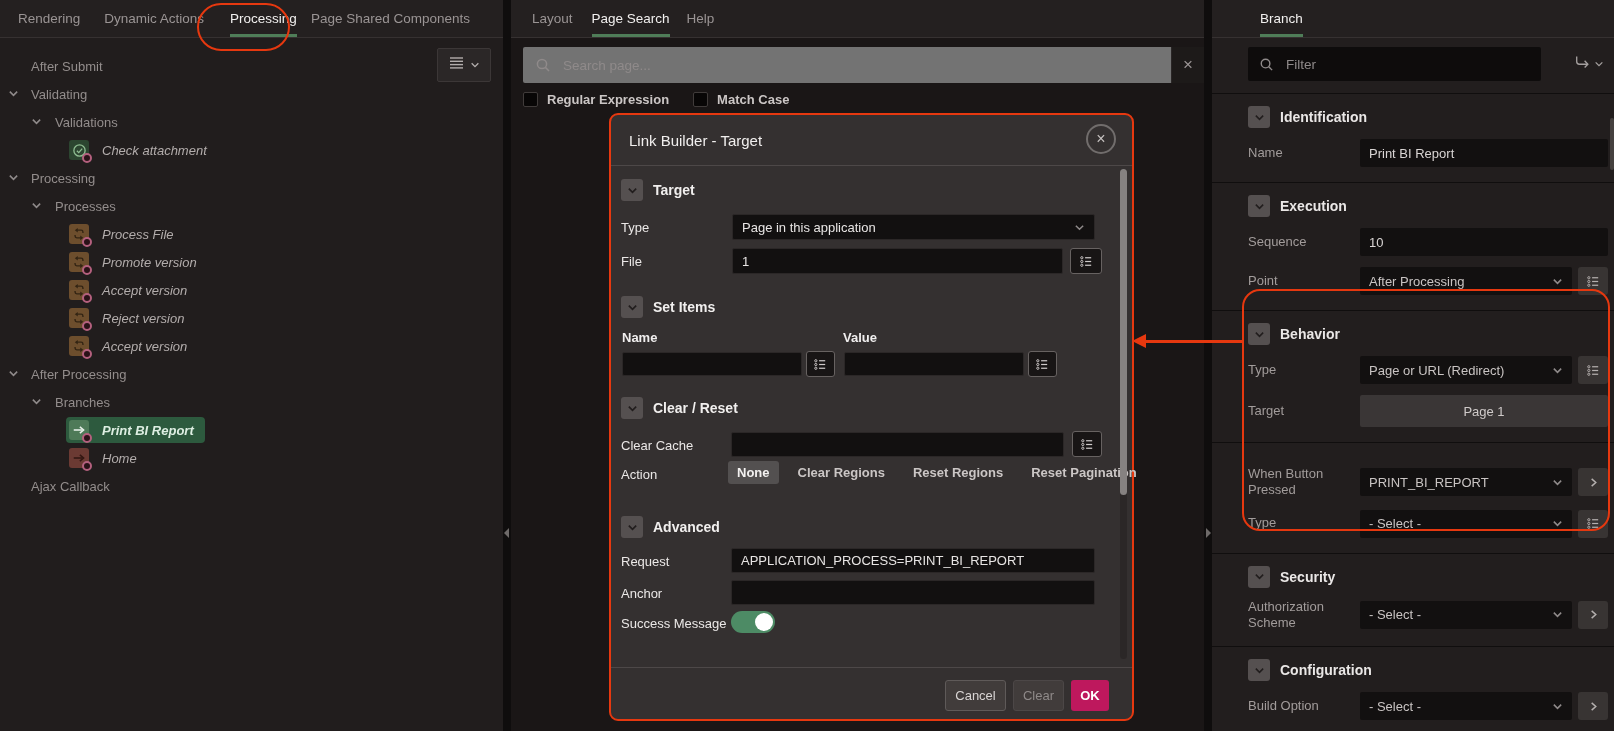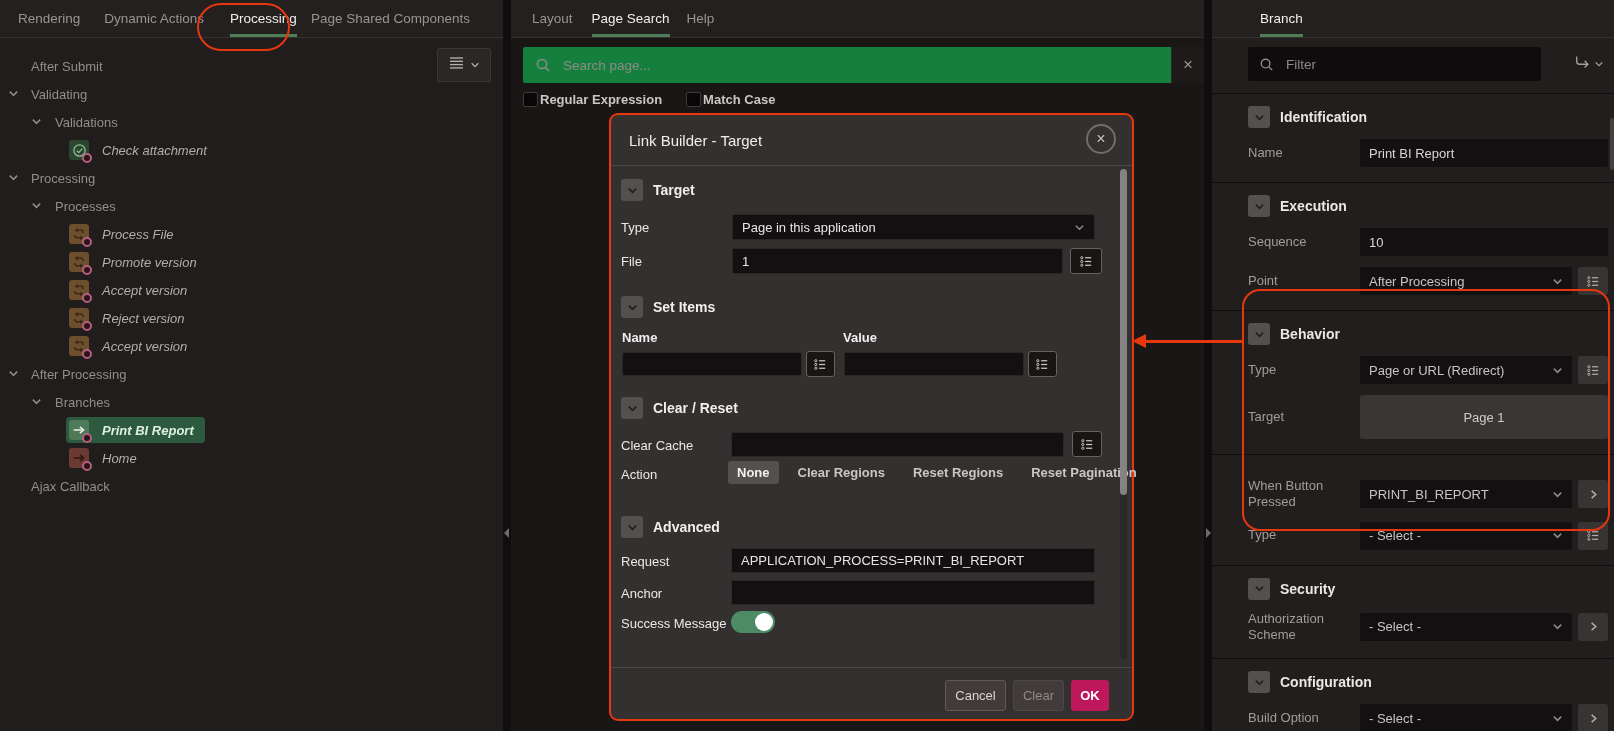--- a/index.html
+++ b/index.html
@@ -34,46 +34,46 @@
   .tree-row.selected .pill{background:#2d5a3e;}
   .tree-row.selected .tree-label.leaf{color:#ddeee2;font-weight:bold;}
   .tree-icon{width:20px;height:20px;border-radius:3px;margin-left:3px;display:flex;align-items:center;justify-content:center;line-height:0;flex:none;}
   .tree-icon.validation{background:#2c4530;color:#8fbd92;}
   .tree-icon.process{background:#6d4e2d;color:#332413;}
   .tree-icon.branch_green{background:#4e7a58;color:#e6f0e8;}
   .tree-icon.branch_red{background:#6b3a33;color:#321712;}
   .badge{position:absolute;left:16px;top:16px;width:6px;height:6px;border:2px solid #b4607e;border-radius:50%;background:#2a1218;}
 
   
-  .search-box{position:absolute;top:47px;left:12px;right:0;height:36px;background:#15803d;border-radius:2px;display:flex;align-items:center;}
+  .search-box{position:absolute;top:47px;left:12px;right:0;height:36px;background:#737373;border-radius:2px;display:flex;align-items:center;}
   .search-box .mag{margin:0 10px 0 12px;line-height:0;}
   .search-input{flex:1;background:transparent;border:none;outline:none;color:#d5d1d0;font-size:13.5px;font-family:"Liberation Sans",sans-serif;}
   .search-input::placeholder{color:#8f8a8a;}
   .search-clear{width:32px;height:36px;background:#1d1a19;border-left:1px solid #2a2626;display:flex;align-items:center;justify-content:center;color:#9a9494;font-size:17px;}
   .opt-row{position:absolute;top:92px;left:12px;display:flex;align-items:center;gap:24px;}
-  .opt{display:flex;align-items:flex-start;gap:2px;}
+  .opt{display:flex;align-items:flex-start;gap:9px;}
   .cbx{width:15px;height:15px;background:#080606;border:1px solid #403b3a;border-radius:2px;box-sizing:border-box;}
   .opt-label{font-size:13px;color:#cbc6c5;font-weight:bold;}
 
   
   .rp-filter{position:relative;height:55px;border-bottom:1px solid #100e0e;}
   .rp-filter-input{position:absolute;left:36px;top:9px;width:293px;height:34px;background:#0e0c0c;border-radius:2px;display:flex;align-items:center;box-sizing:border-box;}
   .rp-filter-input .mag{margin:0 10px 0 11px;line-height:0;}
   .goto-btn{position:absolute;left:362px;top:17px;display:flex;align-items:center;gap:2px;color:#a5a09f;}
   #rp-sections{position:absolute;top:94px;left:0;right:0;}
   .rp-sec{border-top:1px solid #100e0e;padding:12px 6px 15px 36px;}
   .rp-sec:first-child{border-top:none;}
   .rp-sechead{display:flex;align-items:center;gap:10px;}
   .rp-sectitle{font-size:14px;font-weight:bold;color:#eae7e6;}
   .rp-row{display:flex;align-items:center;margin-top:11px;}
   .rp-label{width:112px;flex:none;font-size:13px;color:#a29c9b;line-height:1.25;padding-right:6px;box-sizing:border-box;}
   .rp-input{flex:1;height:28px;background:#121010;border-radius:2px;display:flex;align-items:center;padding:0 9px;color:#d9d5d4;font-size:13px;}
   .rp-select{width:212px;flex:none;height:28px;background:#121010;border-radius:2px;display:flex;align-items:center;padding:0 9px;color:#c9c4c3;font-size:13px;box-sizing:border-box;}
   .selchev{margin-left:auto;color:#8f8a8a;line-height:0;}
-  .rp-btnfield{flex:1;height:44px;background:#3a3636;border-radius:2px;display:flex;align-items:center;justify-content:center;color:#cfcac9;font-size:13px;}
+  .rp-btnfield{flex:1;height:32px;background:#3a3636;border-radius:2px;display:flex;align-items:center;justify-content:center;color:#cfcac9;font-size:13px;}
   .icon-btn{margin-left:auto;width:30px;height:28px;background:#383433;border-radius:3px;display:flex;align-items:center;justify-content:center;color:#b5b0af;flex:none;line-height:0;}
   .rp-scroll{position:absolute;right:0;top:118px;width:4px;height:52px;background:#45413f;border-radius:2px;}
 
   
   .m-secbox{width:22px;height:22px;background:#555050;border-radius:3px;display:flex;align-items:center;justify-content:center;color:#211d1d;flex:none;line-height:0;}
 
   
   .modal{position:absolute;left:609px;top:113px;width:525px;height:608px;background:#343030;border:2px solid #e6380f;border-radius:9px;box-sizing:border-box;z-index:5;}
   .modal-header{position:absolute;left:0;right:0;top:0;height:50px;border-bottom:1px solid #4d4848;}
   .modal-title{position:absolute;left:18px;top:50%;transform:translateY(-50%);font-size:15px;color:#f1efee;}

